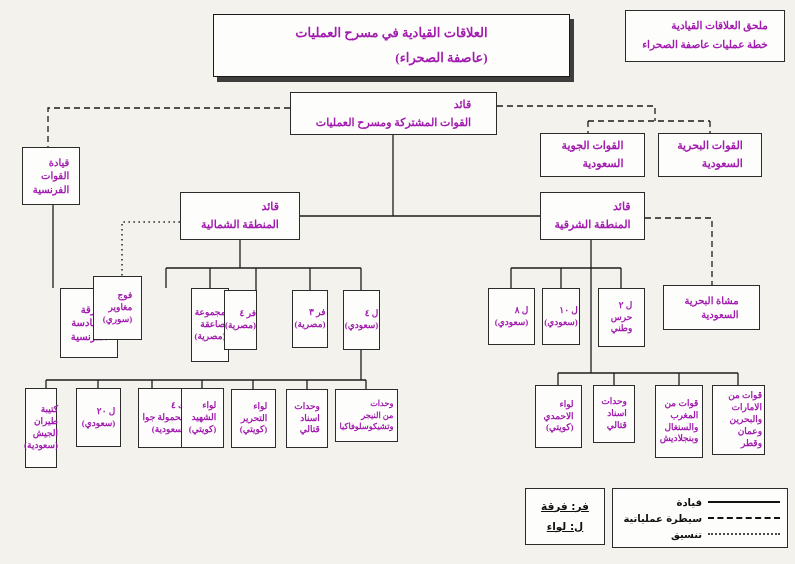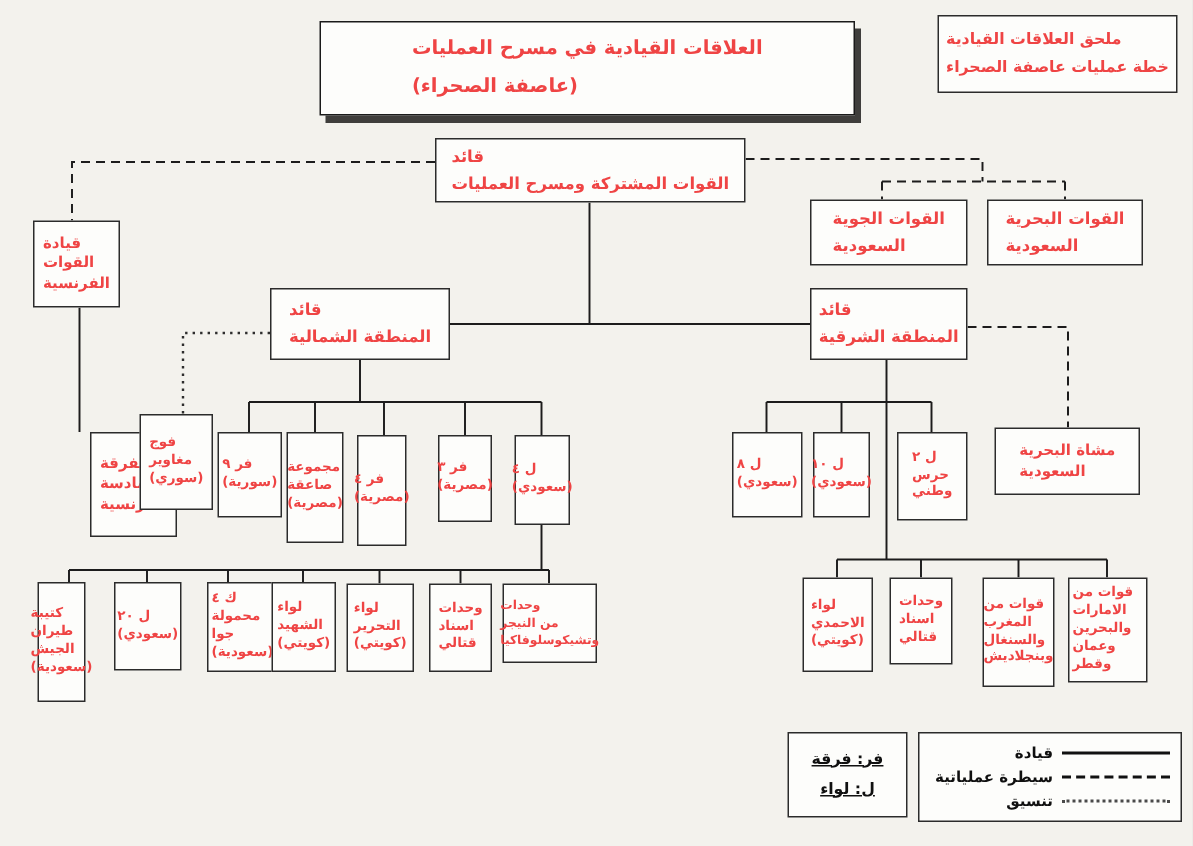--- a/index.html
+++ b/index.html
@@ -7,24 +7,24 @@
     position:relative;width:795px;height:564px;overflow:hidden;
     background:#f3f2ed;
     font-family:"DejaVu Sans",sans-serif;
   }
   #wires{position:absolute;left:0;top:0;}
   .wire-solid{stroke:#1c1c1c;stroke-width:1.3;fill:none;}
   .wire-dashed{stroke:#1c1c1c;stroke-width:1.3;fill:none;stroke-dasharray:6 4;}
   .wire-dotted{stroke:#2e2e2e;stroke-width:1.6;fill:none;stroke-dasharray:1.6 3.4;}
   .node{
     position:absolute;box-sizing:border-box;background:#fdfdfb;
-    border:1.2px solid #2b2b2b;color:#ef4444;
+    border:1.2px solid #2b2b2b;color:#a21caf;
     display:flex;align-items:center;justify-content:center;
-    text-align:left;white-space:pre-line;font-weight:700;
-    line-height:1.32;font-size:10px;padding:1px 2px;
+    text-align:right;white-space:pre-line;font-weight:700;
+    line-height:1.32;font-size:10px;padding:1px 2px;font-family:Liberation Serif, serif;
   }
   .n-title{
     font-size:13px;line-height:1.85;border:1.6px solid #1a1a1a;
     box-shadow:4px 5px 0 #3f3e3c;
   }
   .n-annex{font-size:10.5px;line-height:1.8;}
   .n-lg{font-size:11px;line-height:1.6;}
   .n-md{font-size:10px;}
   .n-sm{font-size:9px;}
   .n-xs{font-size:8.2px;line-height:1.45;}
@@ -107,26 +107,24 @@
 المنطقة الشمالية</div>
   <div class="node n-lg" style="left:540px;top:192px;width:105px;height:48px;" dir="rtl">قائد
 المنطقة الشرقية</div>
 
   <div class="node n-md" style="left:22px;top:288px;width:58px;height:70px;margin-left:38px;" dir="rtl">الفرقة
 السادسة
 الفرنسية</div>
   <div class="node n-sm" style="left:93px;top:276px;width:49px;height:64px;" dir="rtl">فوج
 مغاوير
 (سوري)</div>
-  <div class="node n-sm" style="left:145px;top:288px;width:43px;height:57px;" dir="rtl">فر ٩
-(سورية)</div>
   <div class="node n-sm" style="left:191px;top:288px;width:38px;height:74px;" dir="rtl">مجموعة
 صاعقة
 (مصرية)</div>
-  <div class="node n-sm" style="left:238px;top:290px;width:33px;height:74px;" dir="rtl">فر ٤
+  <div class="node n-sm" style="left:224px;top:290px;width:33px;height:60px;" dir="rtl">فر ٤
 (مصرية)</div>
   <div class="node n-sm" style="left:292px;top:290px;width:36px;height:58px;" dir="rtl">فر ٣
 (مصرية)</div>
   <div class="node n-sm" style="left:343px;top:290px;width:37px;height:60px;" dir="rtl">ل ٤
 (سعودي)</div>
 
   <div class="node n-sm" style="left:488px;top:288px;width:47px;height:57px;" dir="rtl">ل ٨
 (سعودي)</div>
   <div class="node n-sm" style="left:542px;top:288px;width:38px;height:57px;" dir="rtl">ل ١٠
 (سعودي)</div>

